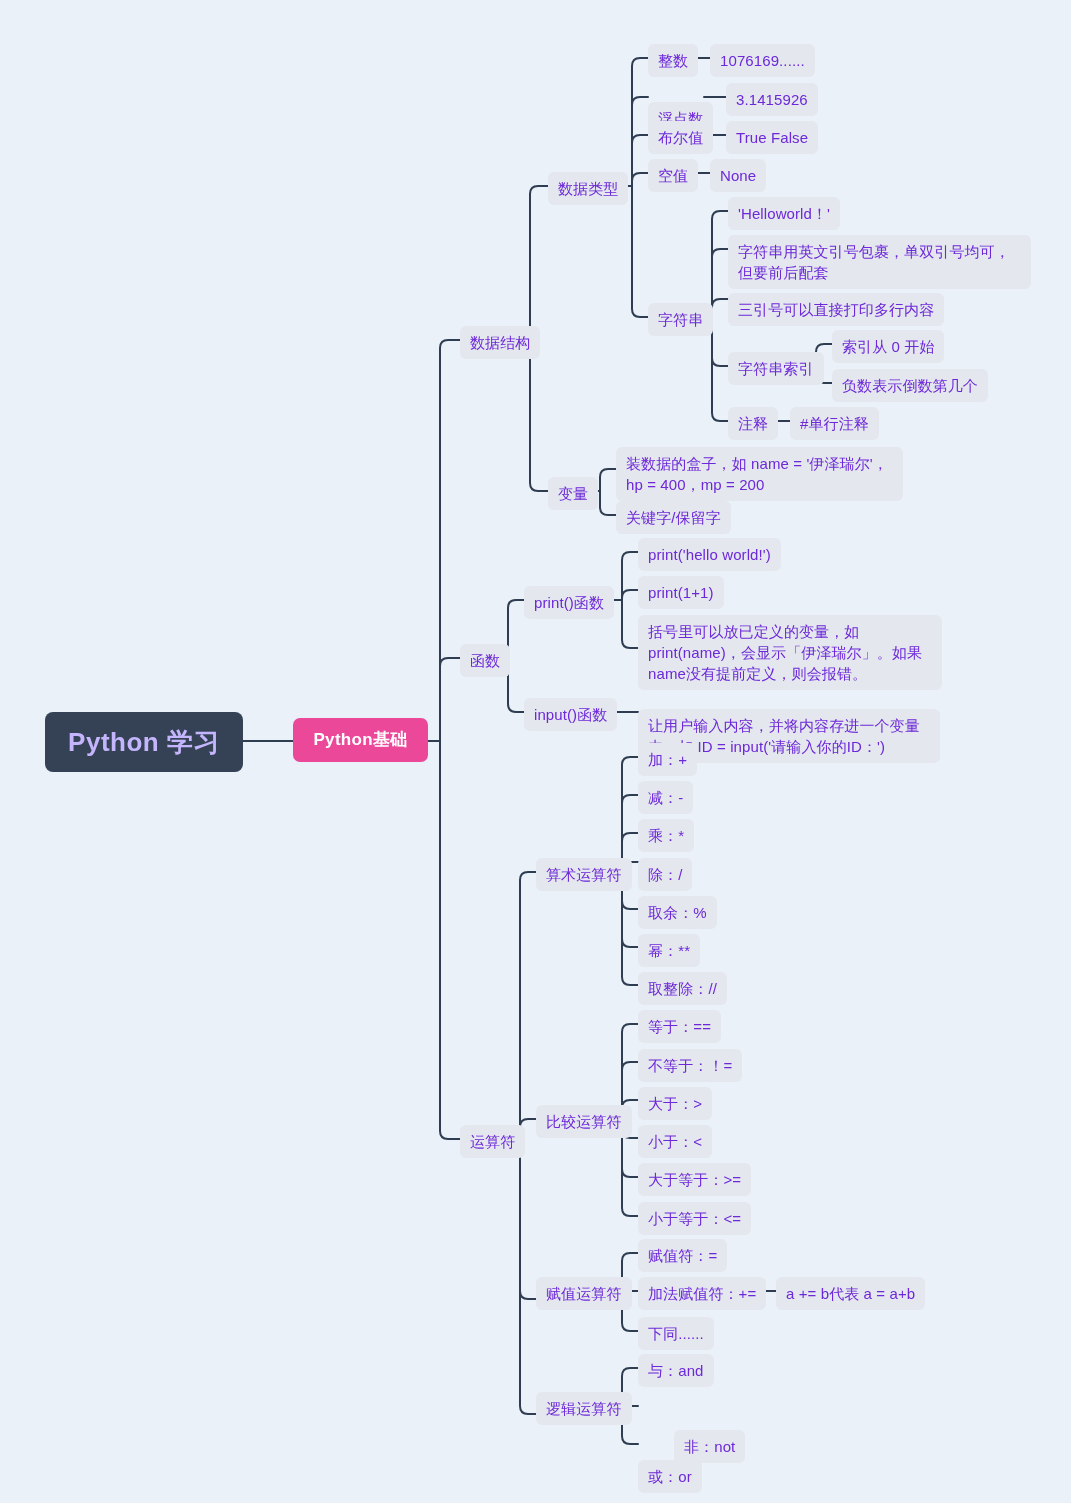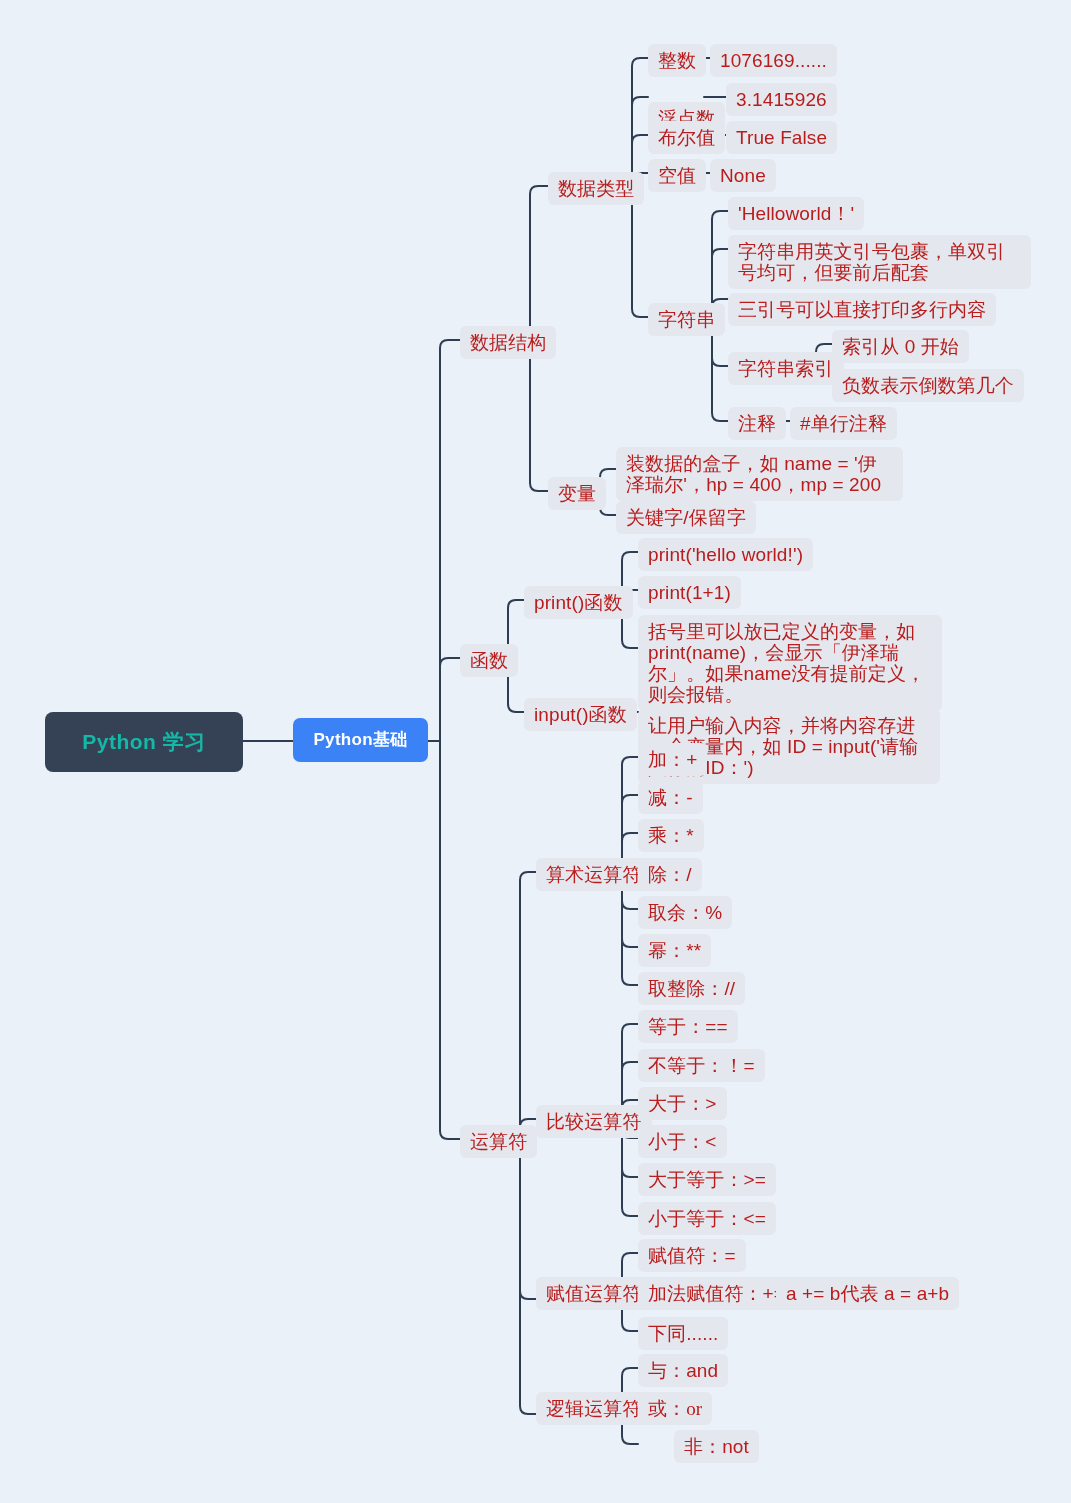--- a/index.html
+++ b/index.html
@@ -22,43 +22,43 @@
     position: absolute;
     left: 0; top: 0;
     width: 1071px;
     height: 1503px;
     pointer-events: none;
   }
   .node {
     position: absolute;
     background: #e4e8ee;
     border-radius: 6px;
-    color: #b91c1c;
-    font-size: 19px;
+    color: #6d28d9;
+    font-size: 15px;
     line-height: 21px;
     padding: 6px 10px;
     white-space: pre-wrap;
     letter-spacing: 0.1px;
   }
   .node.wrap { white-space: normal; }
   .node-root {
     position: absolute;
     background: #354256;
-    color: #14b8a6;
+    color: #c4b5fd;
     font-weight: bold;
-    font-size: 21px;
+    font-size: 26px;
     line-height: 32px;
     border-radius: 8px;
     padding: 14px 8px;
     letter-spacing: 0.5px;
     text-align: center;
   }
   .node-l1 {
     position: absolute;
-    background: #3b82f6;
+    background: #ec4899;
     color: #ffffff;
     font-weight: bold;
     font-size: 17px;
     line-height: 22px;
     border-radius: 7px;
     padding: 11px 18px;
     text-align: center;
     letter-spacing: 0.3px;
   }
 </style>
@@ -227,16 +227,16 @@
   <div class="node" style="left:638px; top:1202px;">小于等于：&lt;=</div>
 
   <div class="node" style="left:536px; top:1277px;">赋值运算符</div>
   <div class="node" style="left:638px; top:1239px;">赋值符：=</div>
   <div class="node" style="left:638px; top:1277px;">加法赋值符：+=</div>
   <div class="node" style="left:776px; top:1277px;">a += b代表 a = a+b</div>
   <div class="node" style="left:638px; top:1317px;">下同......</div>
 
   <div class="node" style="left:536px; top:1392px;">逻辑运算符</div>
   <div class="node" style="left:638px; top:1354px;">与：and</div>
-  <div class="node" style="left:638px; top:1392px;font-family:Liberation Serif, serif;">或：or</div>
+  <div class="node" style="left:638px; top:1460px;">或：or</div>
   <div class="node" style="left:674px; top:1430px;">非：not</div>
 
 </div>
 
 </body></html>

